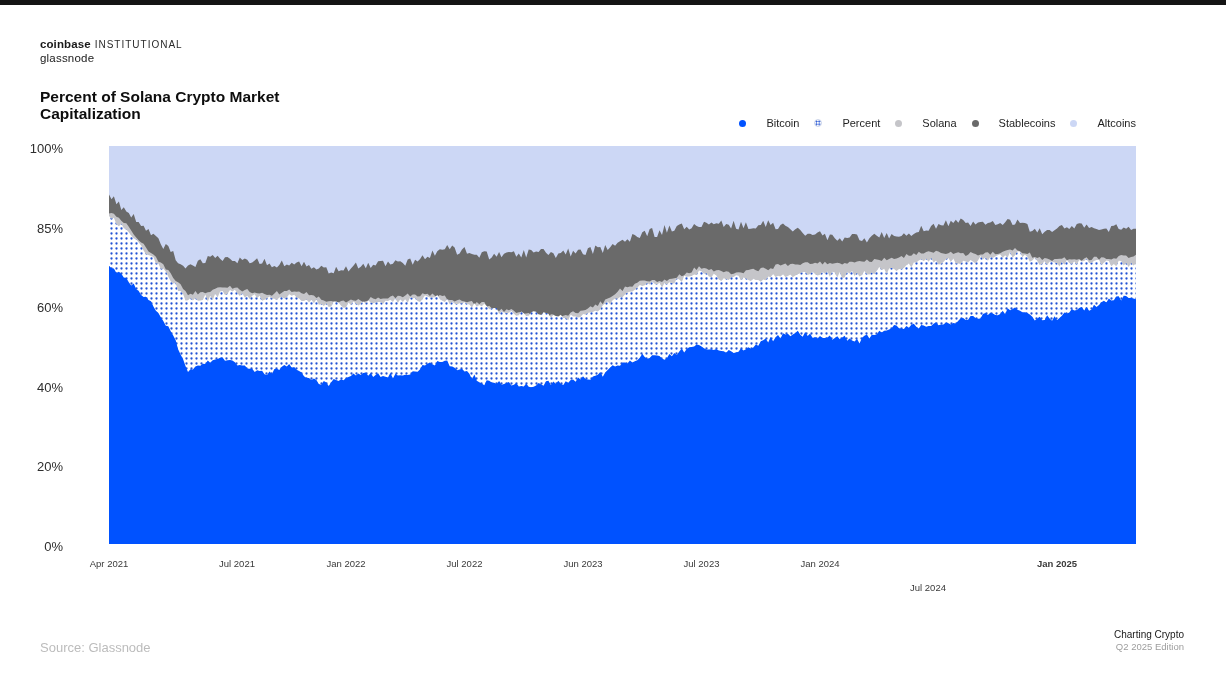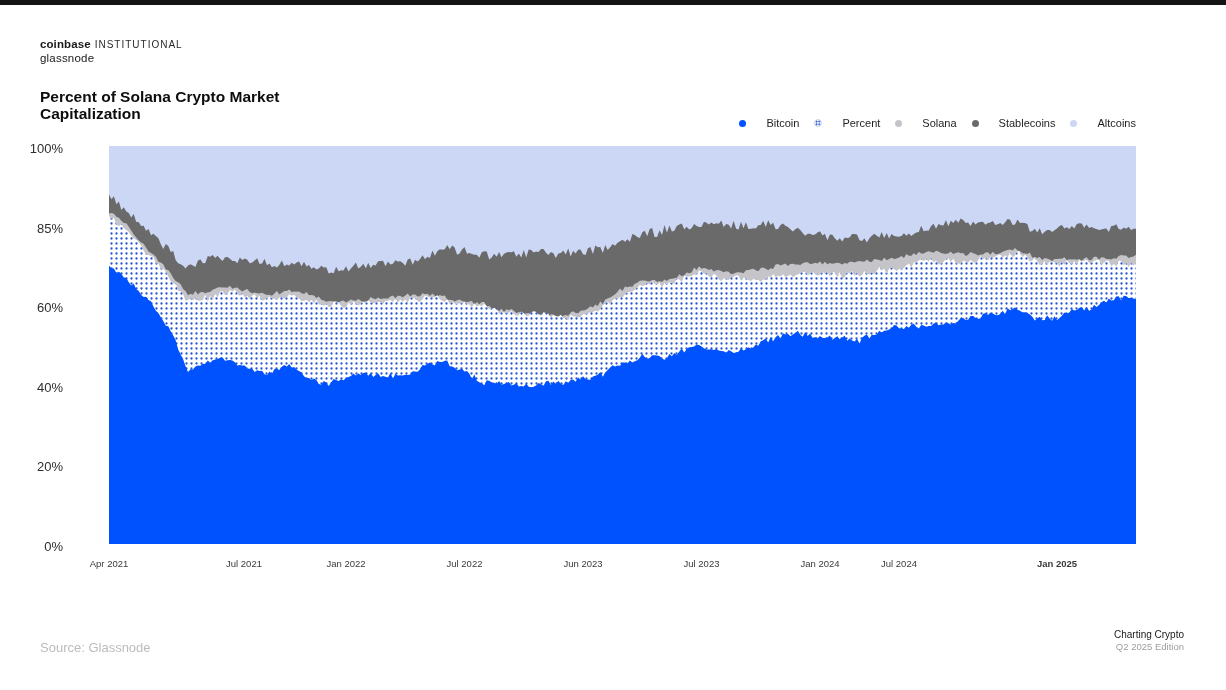--- a/index.html
+++ b/index.html
@@ -81,27 +81,27 @@
   </div>
 
 <div id="axes">
     <div class="ylab" style="top: 539px;">0%</div>
     <div class="ylab" style="top: 459.4px;">20%</div>
     <div class="ylab" style="top: 379.8px;">40%</div>
     <div class="ylab" style="top: 300.2px;">60%</div>
     <div class="ylab" style="top: 220.6px;">85%</div>
     <div class="ylab" style="top: 141px;">100%</div>
     <div class="xlab" style="left: 109px;">Apr 2021</div>
-    <div class="xlab" style="left: 244px;">Jul 2021</div>
+    <div class="xlab" style="left: 237px;">Jul 2021</div>
     <div class="xlab" style="left: 346px;">Jan 2022</div>
     <div class="xlab" style="left: 464.5px;">Jul 2022</div>
     <div class="xlab" style="left: 583px;">Jun 2023</div>
     <div class="xlab" style="left: 701.5px;">Jul 2023</div>
     <div class="xlab" style="left: 820px;">Jan 2024</div>
-    <div class="xlab" style="left: 899px;">Jul 2024</div>
+    <div class="xlab" style="left: 928px; margin-top: 24px;">Jul 2024</div>
     <div class="xlab" style="left: 1057px; font-weight: bold;">Jan 2025</div>
   </div>
 
 <div class="src">Source: Glassnode</div>
 <div class="edition">
   <div class="ed1">Charting Crypto</div>
   <div class="ed2">Q2 2025 Edition</div>
 </div>
 
 </body></html>

